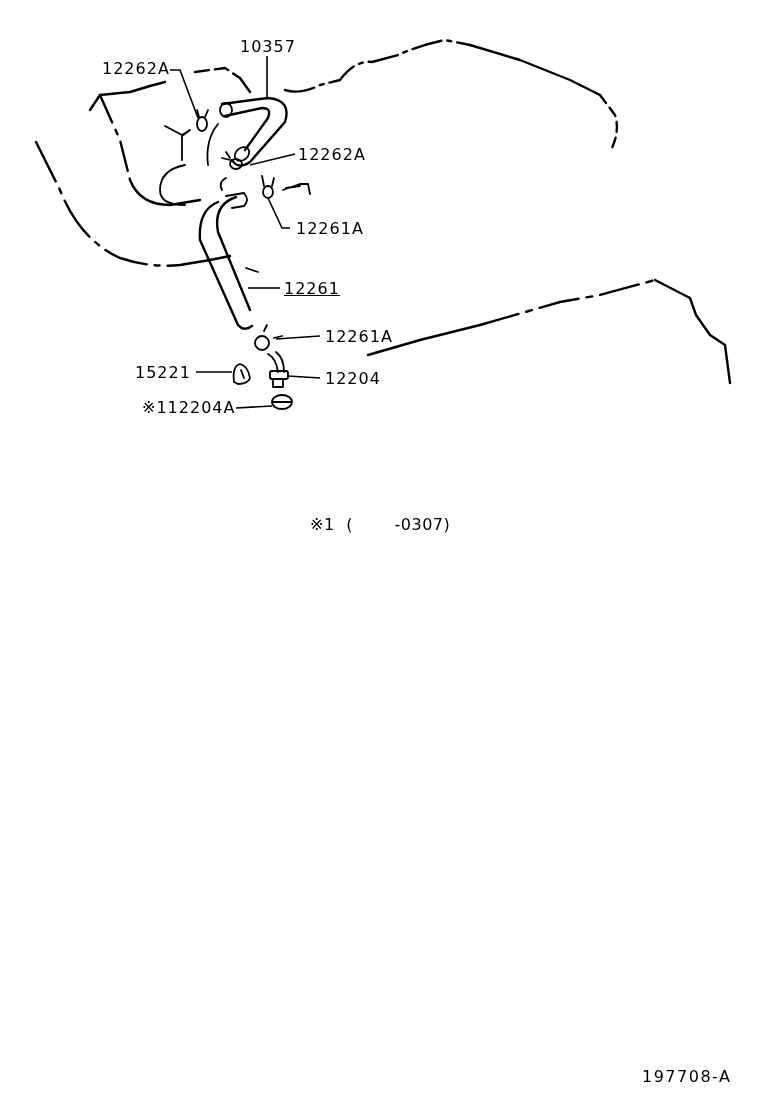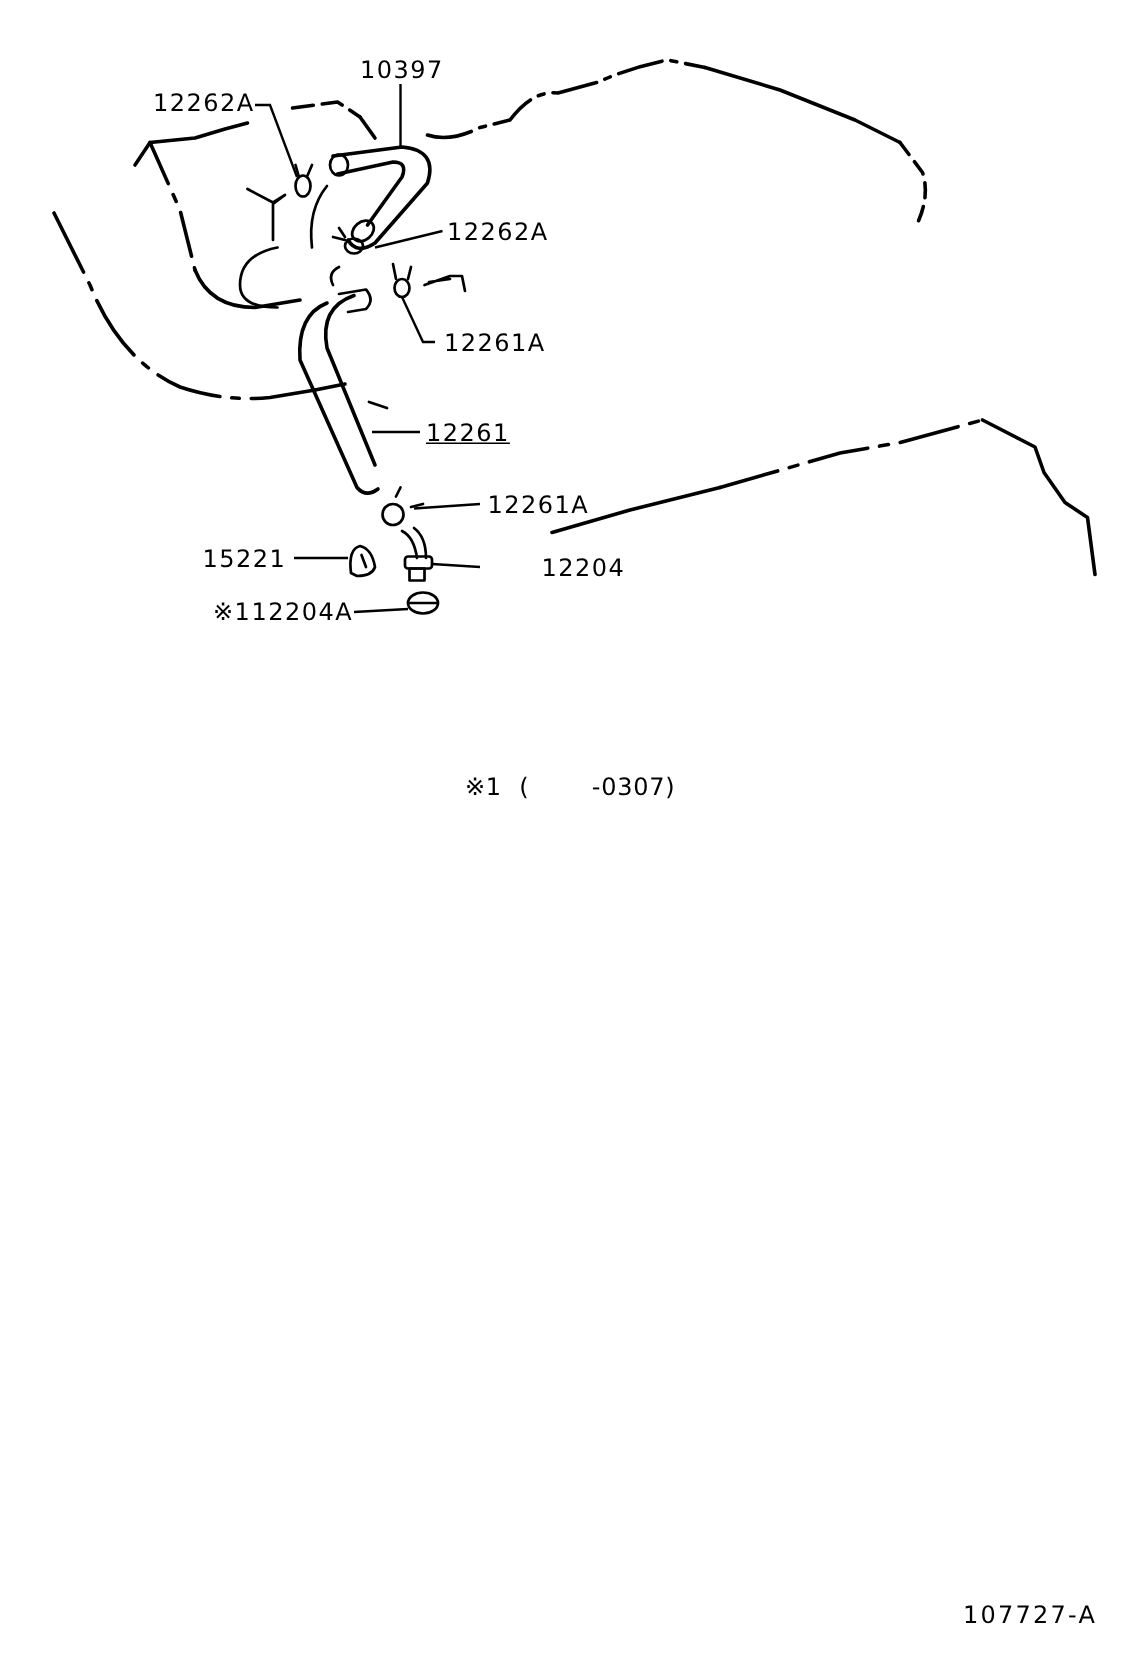--- a/index.html
+++ b/index.html
@@ -108,29 +108,29 @@
     <path class="leader" d="M295 154 L250 165"></path>
     <path class="leader" d="M290 228 L282 228 L268 198"></path>
     <path class="leader" d="M280 288 L248 288"></path>
     <path class="leader" d="M320 336 L276 339"></path>
     <path class="leader" d="M196 372 L232 372"></path>
     <path class="leader" d="M320 378 L288 376"></path>
     <path class="leader" d="M236 408 L272 406"></path>
   </g>
 </svg>
 
-<div class="lbl" style="left:240px; top:38px;">10397</div>
+<div class="lbl" style="left:240px; top:38px;">10357</div>
 <div class="lbl" style="left:102px; top:60px;">12262A</div>
 <div class="lbl" style="left:298px; top:146px;">12262A</div>
 <div class="lbl" style="left:296px; top:220px;">12261A</div>
 <div class="lbl" style="left:284px; top:280px;text-decoration:underline;">12261</div>
 <div class="lbl" style="left:325px; top:328px;">12261A</div>
 <div class="lbl" style="left:135px; top:364px;">15221</div>
-<div class="lbl" style="left:325px; top:370px;margin-left:36px;">12204</div>
+<div class="lbl" style="left:325px; top:370px;">12204</div>
 <div class="lbl" style="left:142px; top:399px;">※112204A</div>
 
 <div class="lbl note" style="left:310px; top:516px;">
   <span>※1</span>
   <span style="margin-left:6px;">(</span>
   <span style="margin-left:36px;margin-top:44px;">-0307)</span>
 </div>
 
-<div class="lbl code" style="left:642px; top:1068px;">107727-A</div>
+<div class="lbl code" style="left:642px; top:1068px;">197708-A</div>
 
 </body></html>

